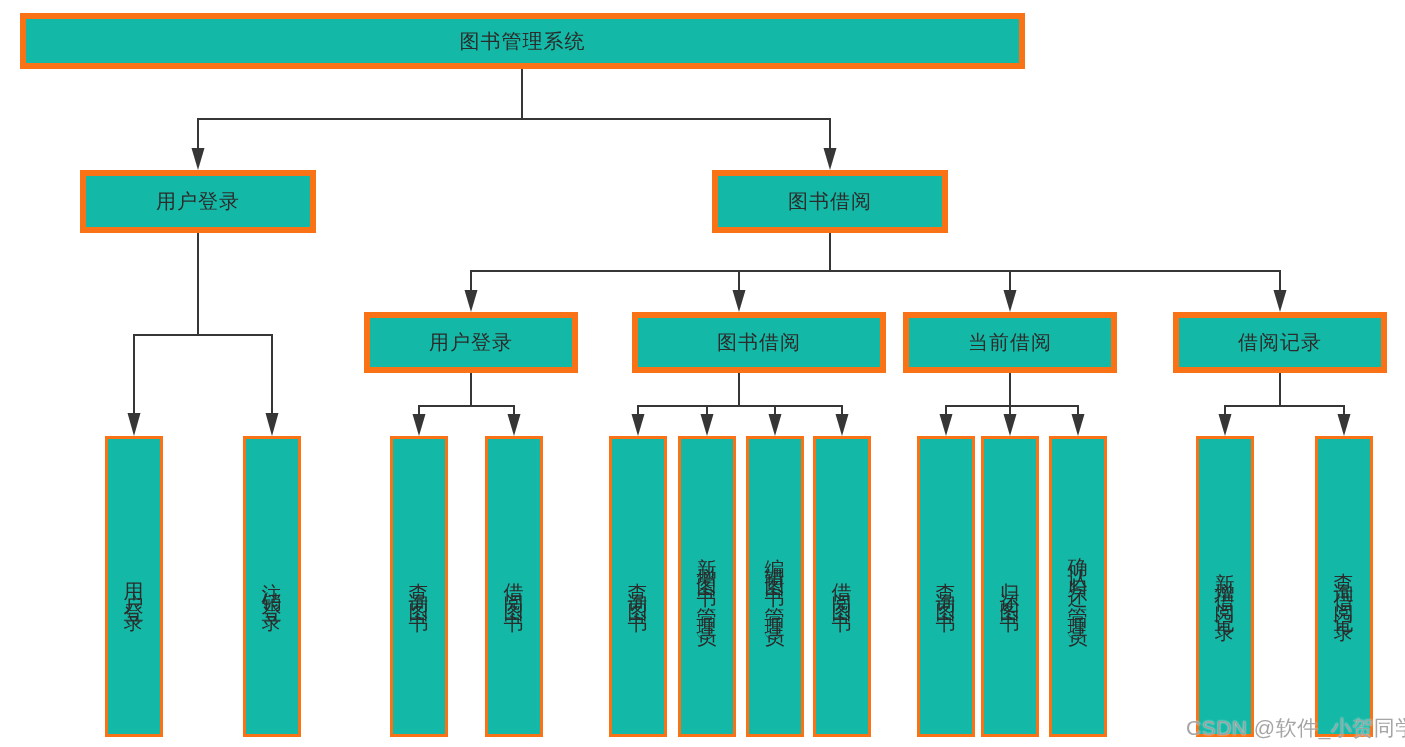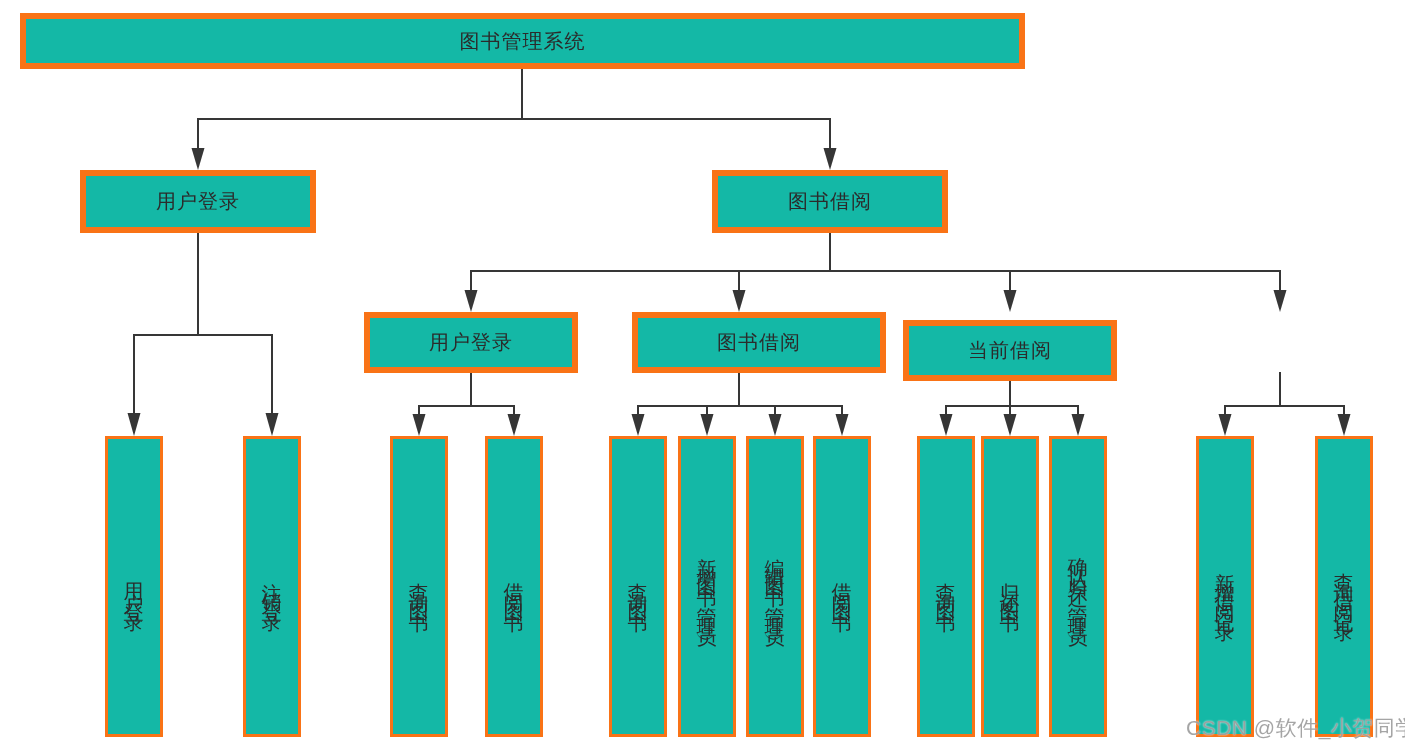--- a/index.html
+++ b/index.html
@@ -112,21 +112,22 @@
     </g>
   </svg>
 
   <div class="box hbox" style="left:20px;top:13px;width:1005px;height:56px;">图书管理系统</div>
 
   <div class="box hbox" style="left:80px;top:170px;width:236px;height:63px;">用户登录</div>
   <div class="box hbox" style="left:712px;top:170px;width:236px;height:63px;">图书借阅</div>
 
   <div class="box hbox" style="left:364px;top:312px;width:214px;height:61px;">用户登录</div>
   <div class="box hbox" style="left:632px;top:312px;width:254px;height:61px;">图书借阅</div>
-  <div class="box hbox" style="left:903px;top:320px;width:214px;height:61px;">当前借阅</div>
+  <div class="box hbox" style="left:903px;top:312px;width:214px;height:61px;">当前借阅</div>
+  <div class="box hbox" style="left:1173px;top:312px;width:214px;height:61px;">借阅记录</div>
 
   <div class="box vbox" style="left:105px;top:436px;">用户登录</div>
   <div class="box vbox" style="left:243px;top:436px;">注销登录</div>
   <div class="box vbox" style="left:390px;top:436px;">查询图书</div>
   <div class="box vbox" style="left:485px;top:436px;">借阅图书</div>
   <div class="box vbox" style="left:609px;top:436px;">查询图书</div>
   <div class="box vbox" style="left:678px;top:436px;">新增图书（管理员）</div>
   <div class="box vbox" style="left:746px;top:436px;">编辑图书（管理员）</div>
   <div class="box vbox" style="left:813px;top:436px;">借阅图书</div>
   <div class="box vbox" style="left:917px;top:436px;">查询图书</div>

